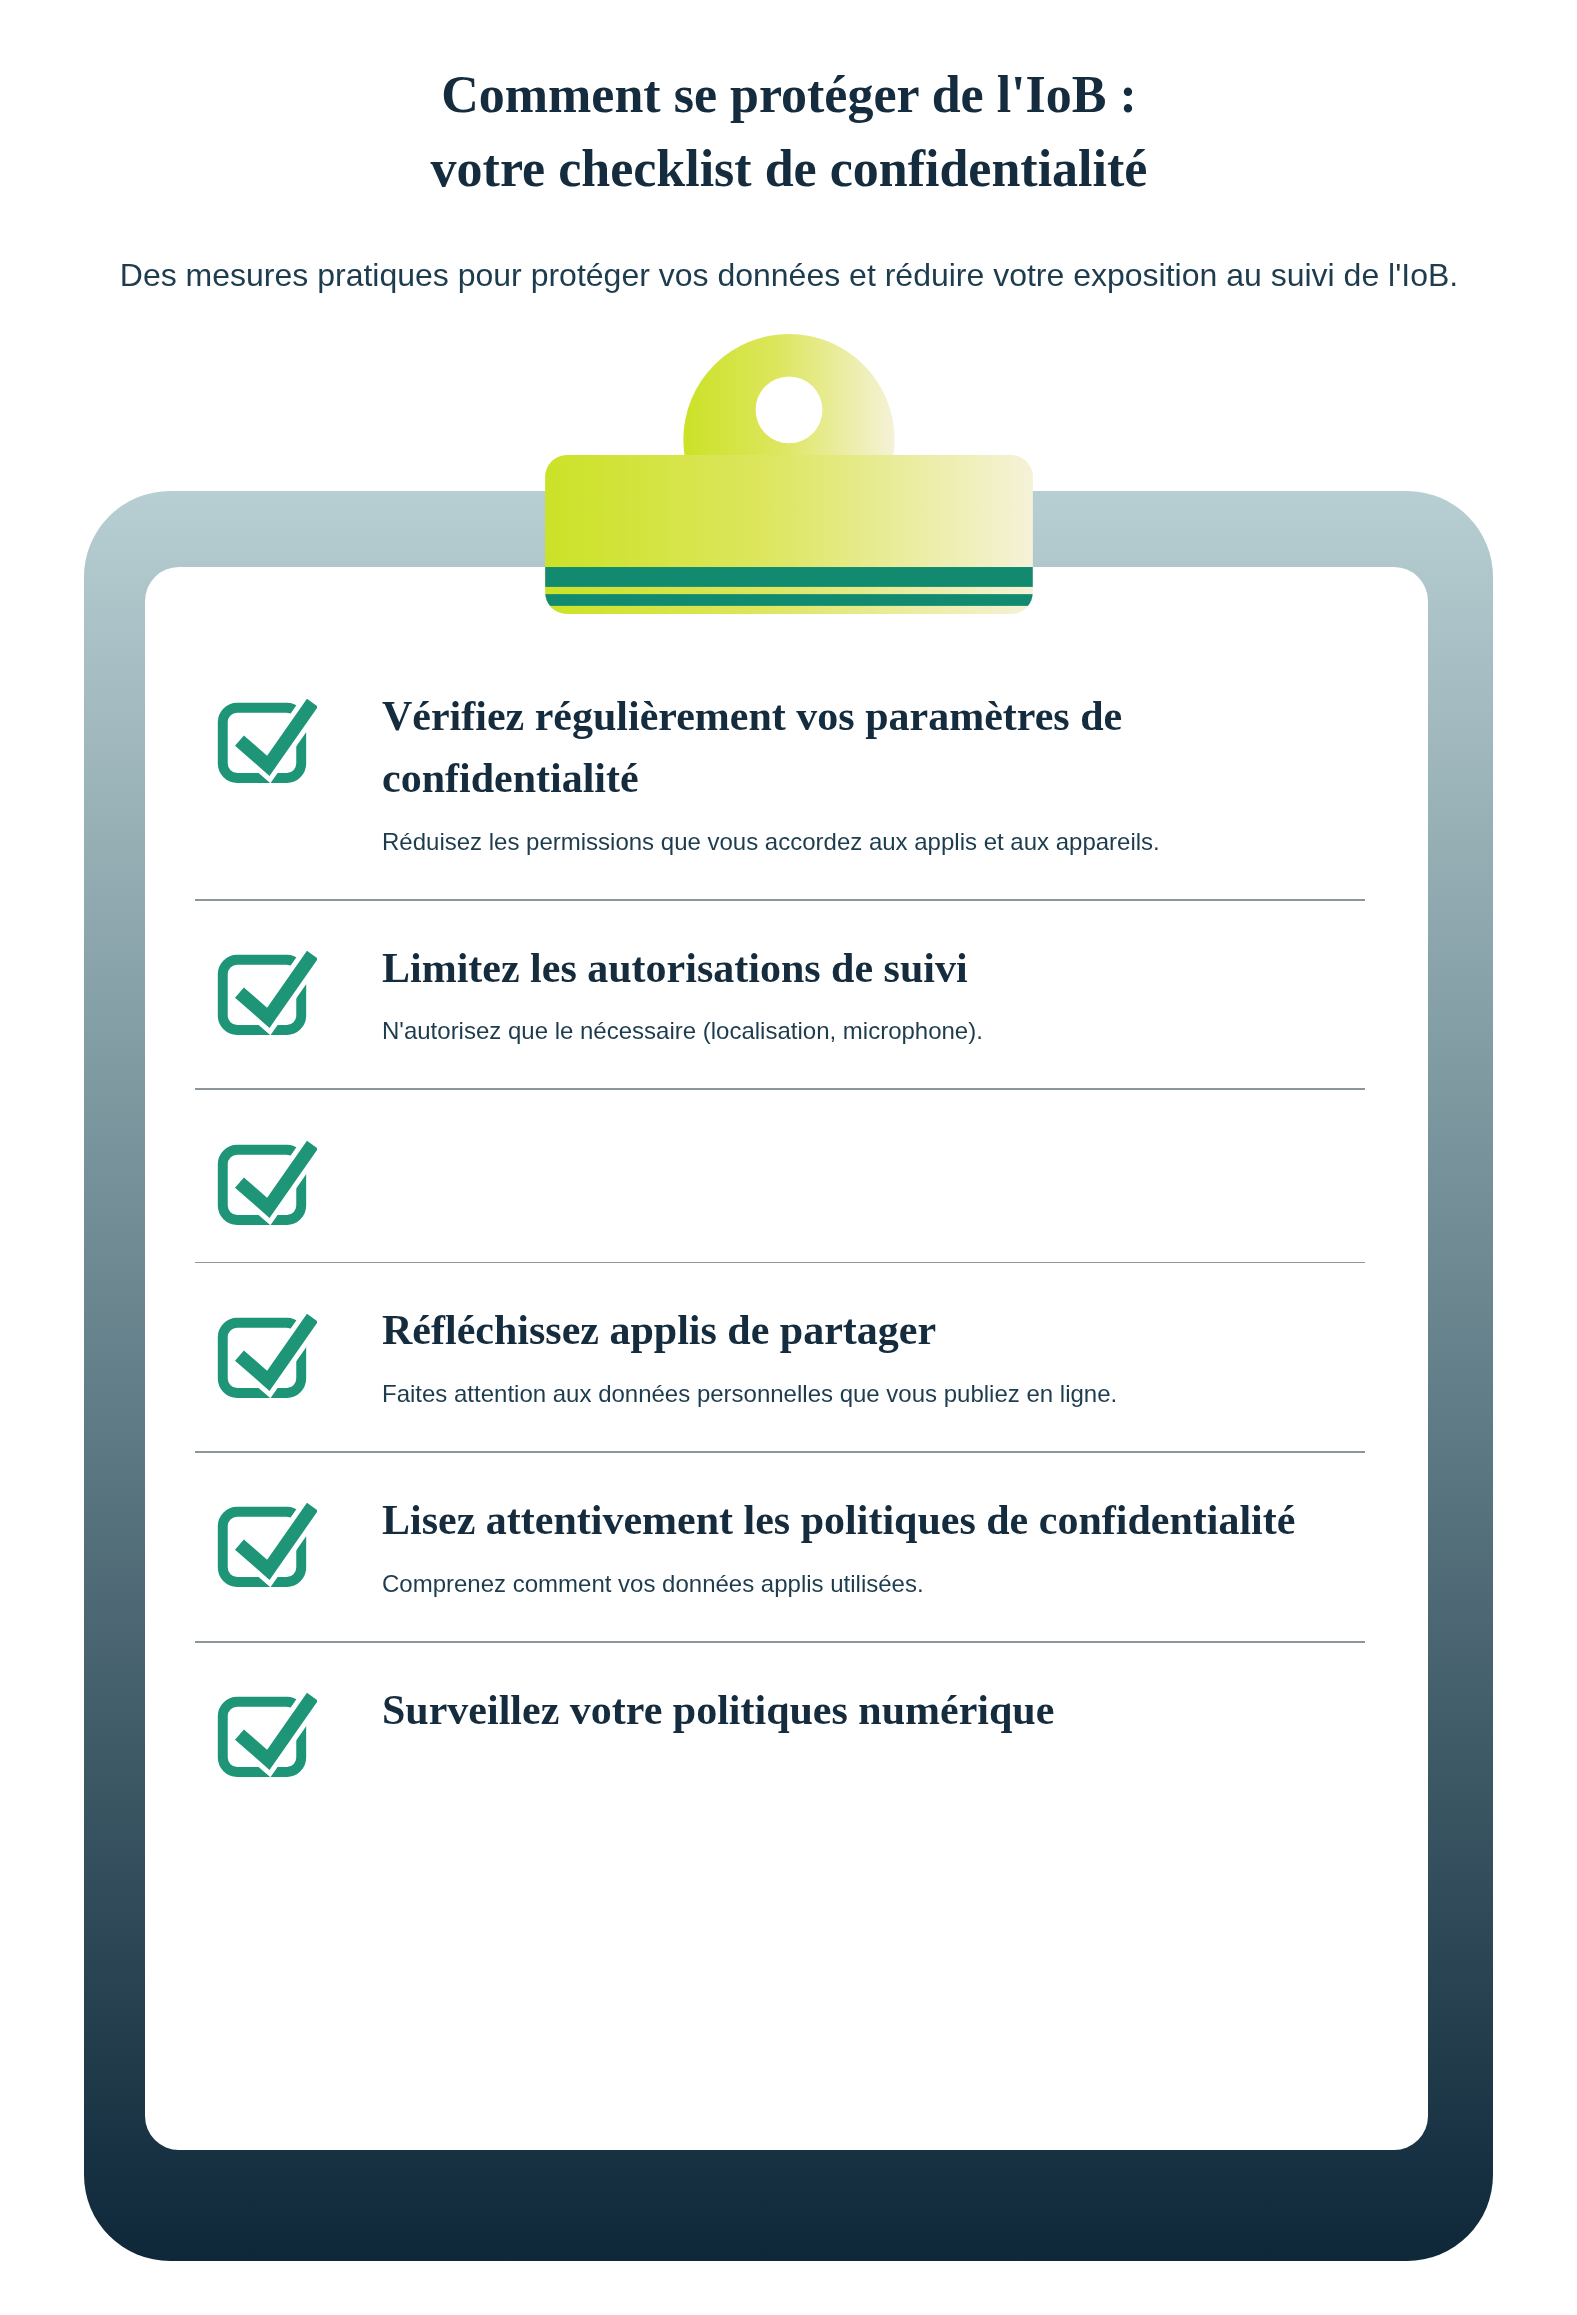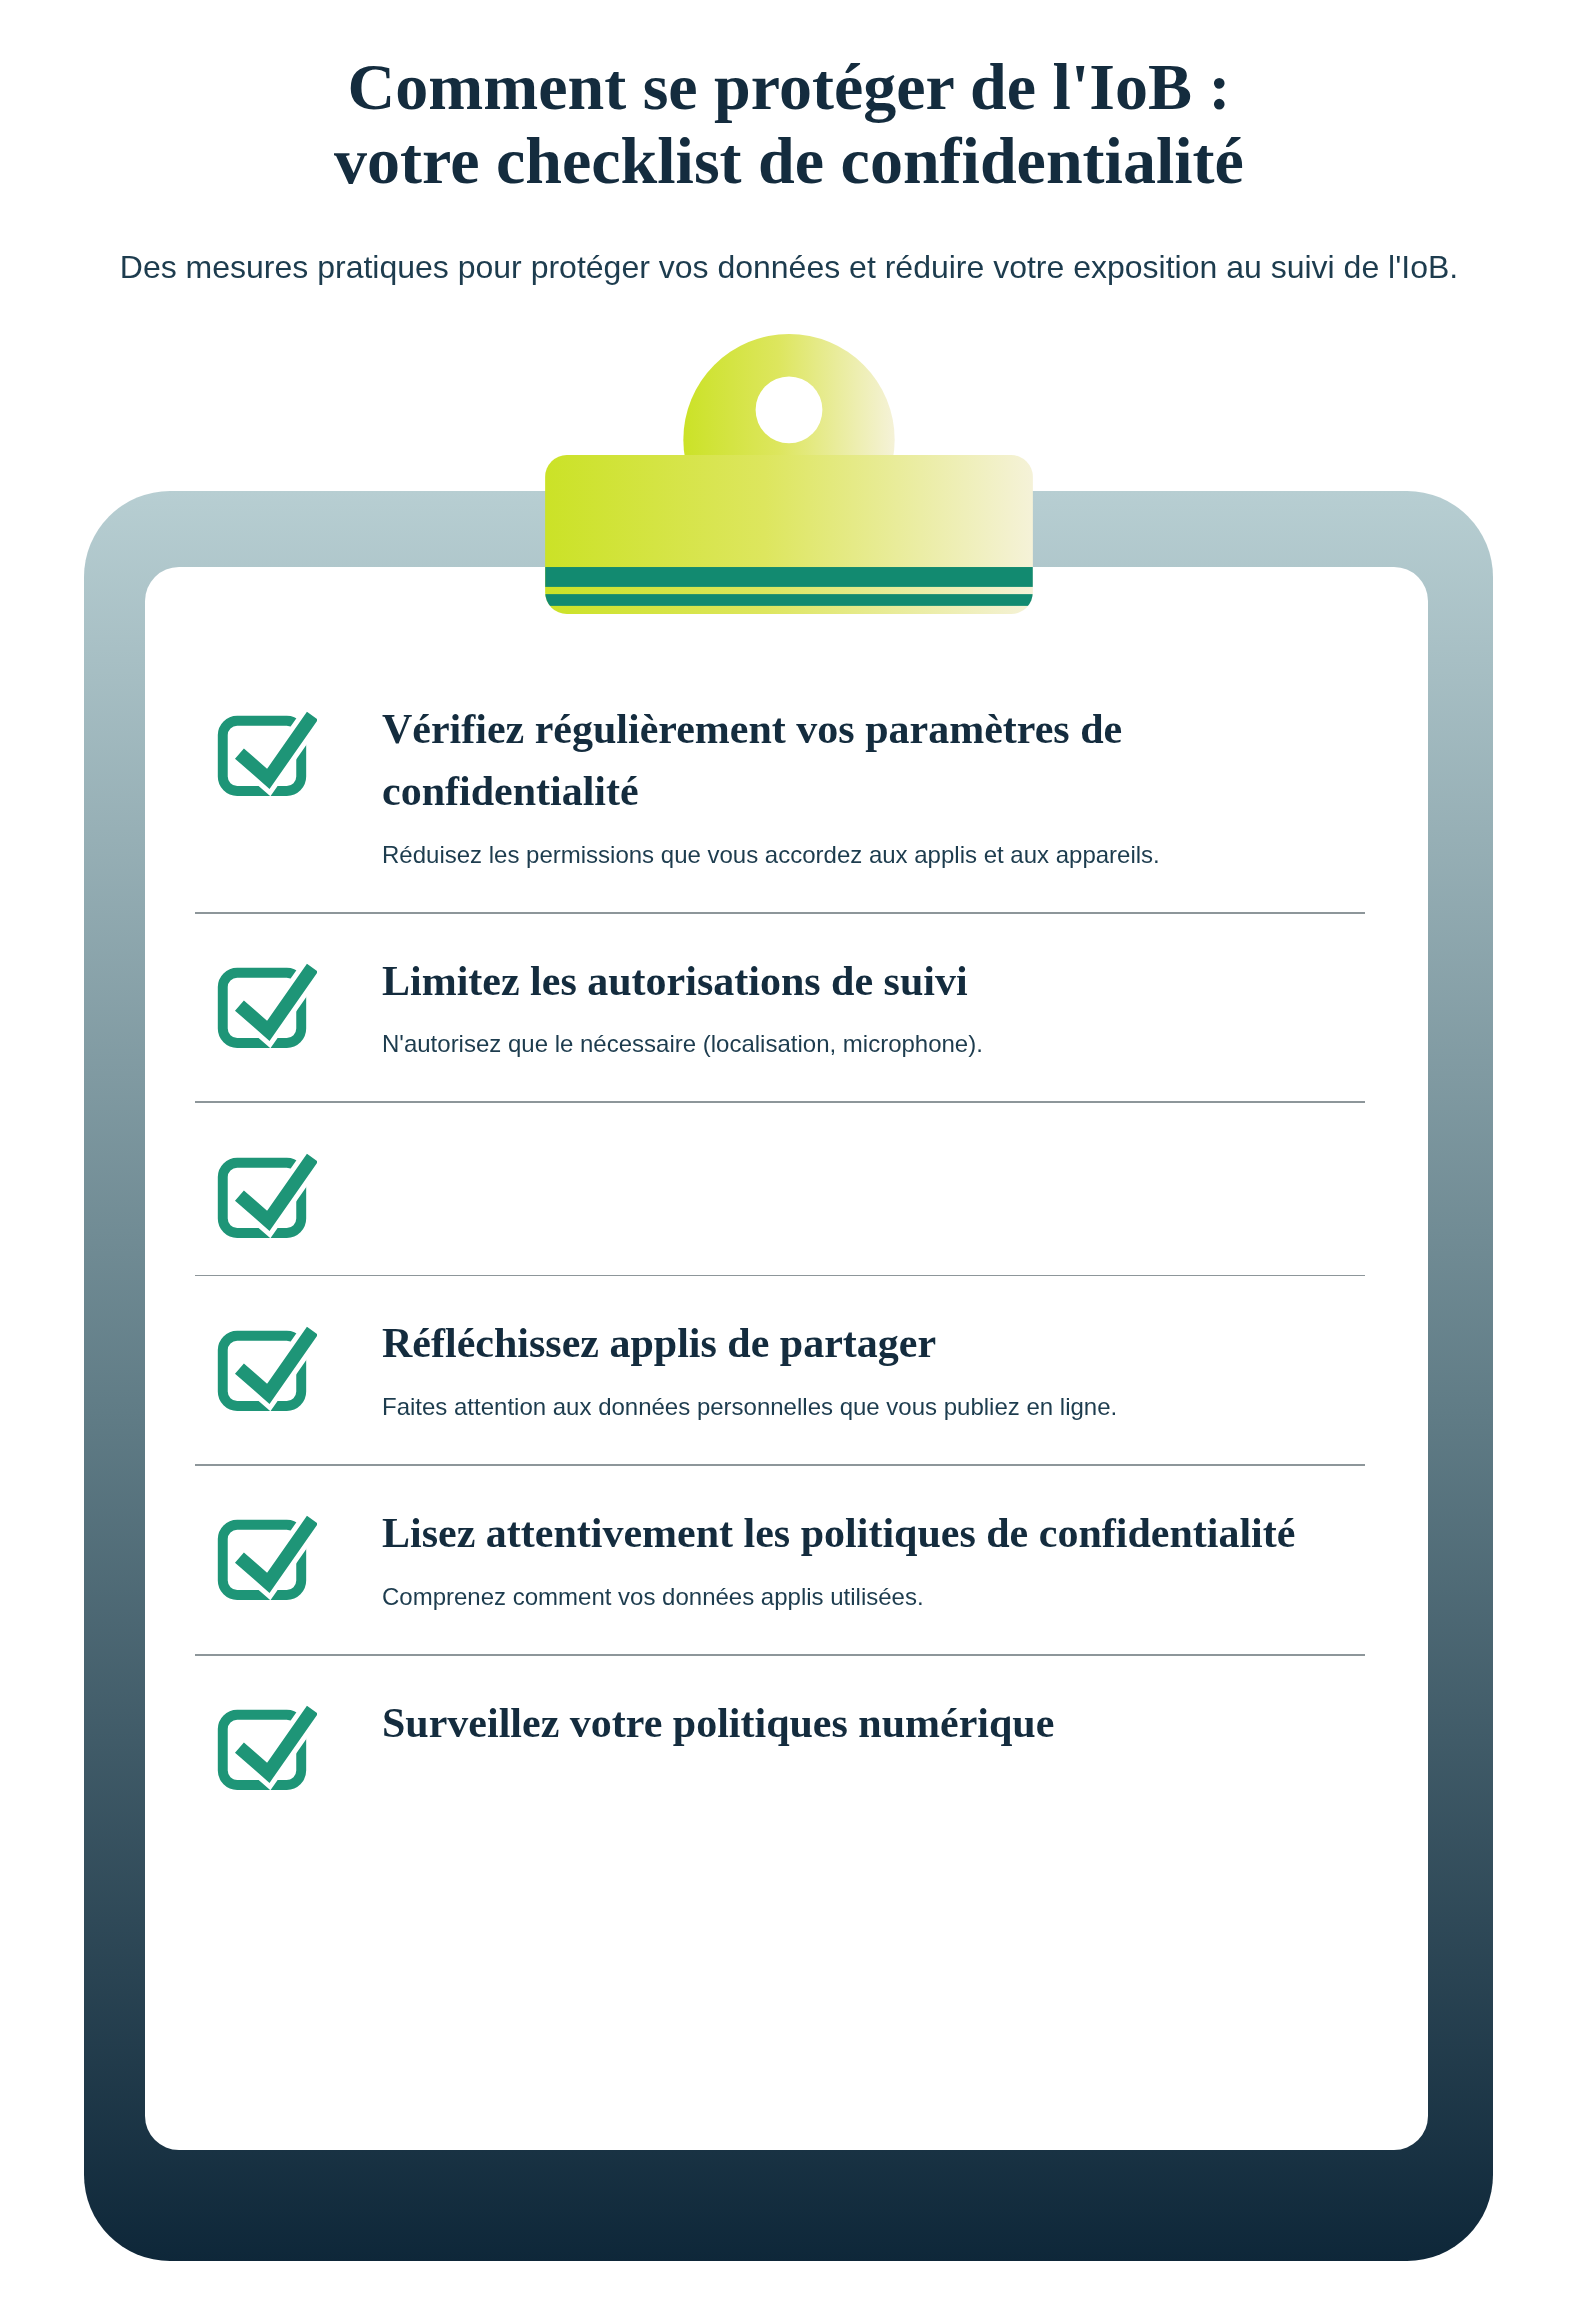--- a/index.html
+++ b/index.html
@@ -3,22 +3,22 @@
 <meta charset="utf-8">
 <style>
   html,body { margin:0; padding:0; background:#ffffff; }
   .page {
     position:relative; width:1578px; height:2316px; overflow:hidden;
     background:#ffffff; font-family:"Liberation Sans", sans-serif;
   }
   
   .header { position:relative; text-align:center; padding-top:42px; z-index:1; }
   .title {
-    margin:8px; font-family:"Liberation Serif", serif; font-weight:700;
-    font-size:66px; line-height:74px; color:var(--title-navy,#142c3e);
+    margin:16px; font-family:"Liberation Serif", serif; font-weight:700;
+    font-size:52px; line-height:74px; color:var(--title-navy,#142c3e);
   }
   .title span { display:block; }
   .subtitle {
     margin:49px auto 16px; font-size:32px; line-height:41px;
     color:var(--body-navy,#1d3c4e); max-width:1520px;
   }
   
   .clip-svg { position:absolute; top:334px; left:50%; transform:translateX(-50%); z-index:3; }
   .board {
     position:absolute; top:491px; left:84px; width:1409px; height:1770px;
@@ -27,21 +27,21 @@
   }
   .card {
     position:absolute; left:61px; right:65px; top:76px; bottom:111px;
     background:var(--card,#ffffff); border-radius:34px;
   }
   .list {
     position:absolute; inset:0; padding:118px 105px 54px 71px;
     display:flex; flex-direction:column;
   }
   .row { display:flex; align-items:flex-start; gap:65px; padding:36px 0; }
-  .row:first-child { padding-top:0;margin-top:13px; }
+  .row:first-child { padding-top:0; }
   .check-icon { flex:0 0 auto; margin-top:5.4px; }
   .text { flex:1; min-width:0; }
   .item-title {
     margin:0; font-family:"Liberation Serif", serif; font-weight:700;
     font-size:42px; line-height:62px; color:var(--title-navy,#142c3e);
   }
   .item-desc {
     margin:11.8px 0 0; font-size:24px; line-height:42px;
     color:var(--body-navy,#1d3c4e);
   }

